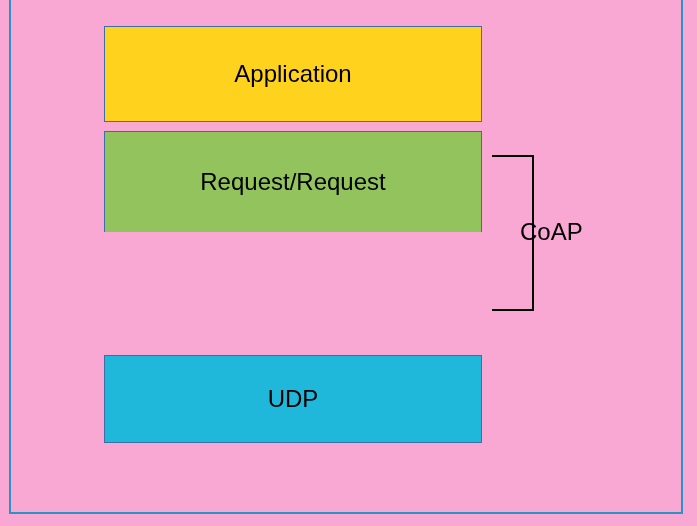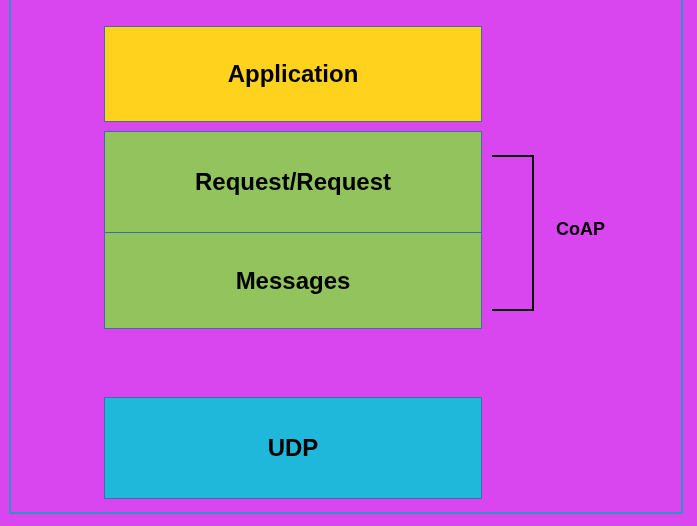--- a/index.html
+++ b/index.html
@@ -12,22 +12,21 @@
     width: 697px;
     height: 526px;
     font-family: "Liberation Sans", sans-serif;
     overflow: hidden;
   }
 
   #canvas {
     position: relative;
     width: 697px;
     height: 526px;
-    background: #d946ef;
-    font-weight: bold;
+    background: #f9a8d4;
   }
 
   
   .page-frame {
     position: absolute;
     left: 9px;
     top: -4px;
     width: 674px;
     height: 518px;
     border: 2px solid #2e93c4;
@@ -61,43 +60,42 @@
     top: 131px;
     height: 101px;
     border-bottom-width: 0px;
   }
   #box-messages {
     top: 232px;
     height: 97px;
   }
   #box-udp {
     top: 355px;
-    height: 102px;
-    margin-top: 42px;
+    height: 88px;
   }
 
   
   .bracket {
     position: absolute;
     left: 492px;
     top: 155px;
     width: 42px;
     height: 156px;
     border-top: 2px solid #000000;
     border-right: 2px solid #000000;
     border-bottom: 2px solid #000000;
     box-sizing: border-box;
     pointer-events: none;
   }
 
   .bracket-label {
     position: absolute;
-    left: 556px;
+    left: 520px;
     top: 220px;
-    font-size: 18px;
+    font-size: 24px;
     color: #000000;
     font-family: "Liberation Sans", sans-serif;
     line-height: 1;
     white-space: nowrap;
   }
 </style>
 </head>
 <body>
 
 <div id="canvas">
@@ -105,23 +103,20 @@
   <div class="page-frame"></div>
 
   <div class="stack-box" id="box-application" style="background:#ffd21e">
     <span>Application</span>
   </div>
 
   <div class="stack-box" id="box-request-response" style="background:#92c35c">
     <span>Request/Request</span>
   </div>
 
-  <div class="stack-box" id="box-messages" style="background:#92c35c">
-    <span>Messages</span>
-  </div>
 
   <div class="stack-box" id="box-udp" style="background:#1fb8db">
     <span>UDP</span>
   </div>
 
   <div class="bracket"></div>
 
   <div class="bracket-label">CoAP</div>
 
 </div>

